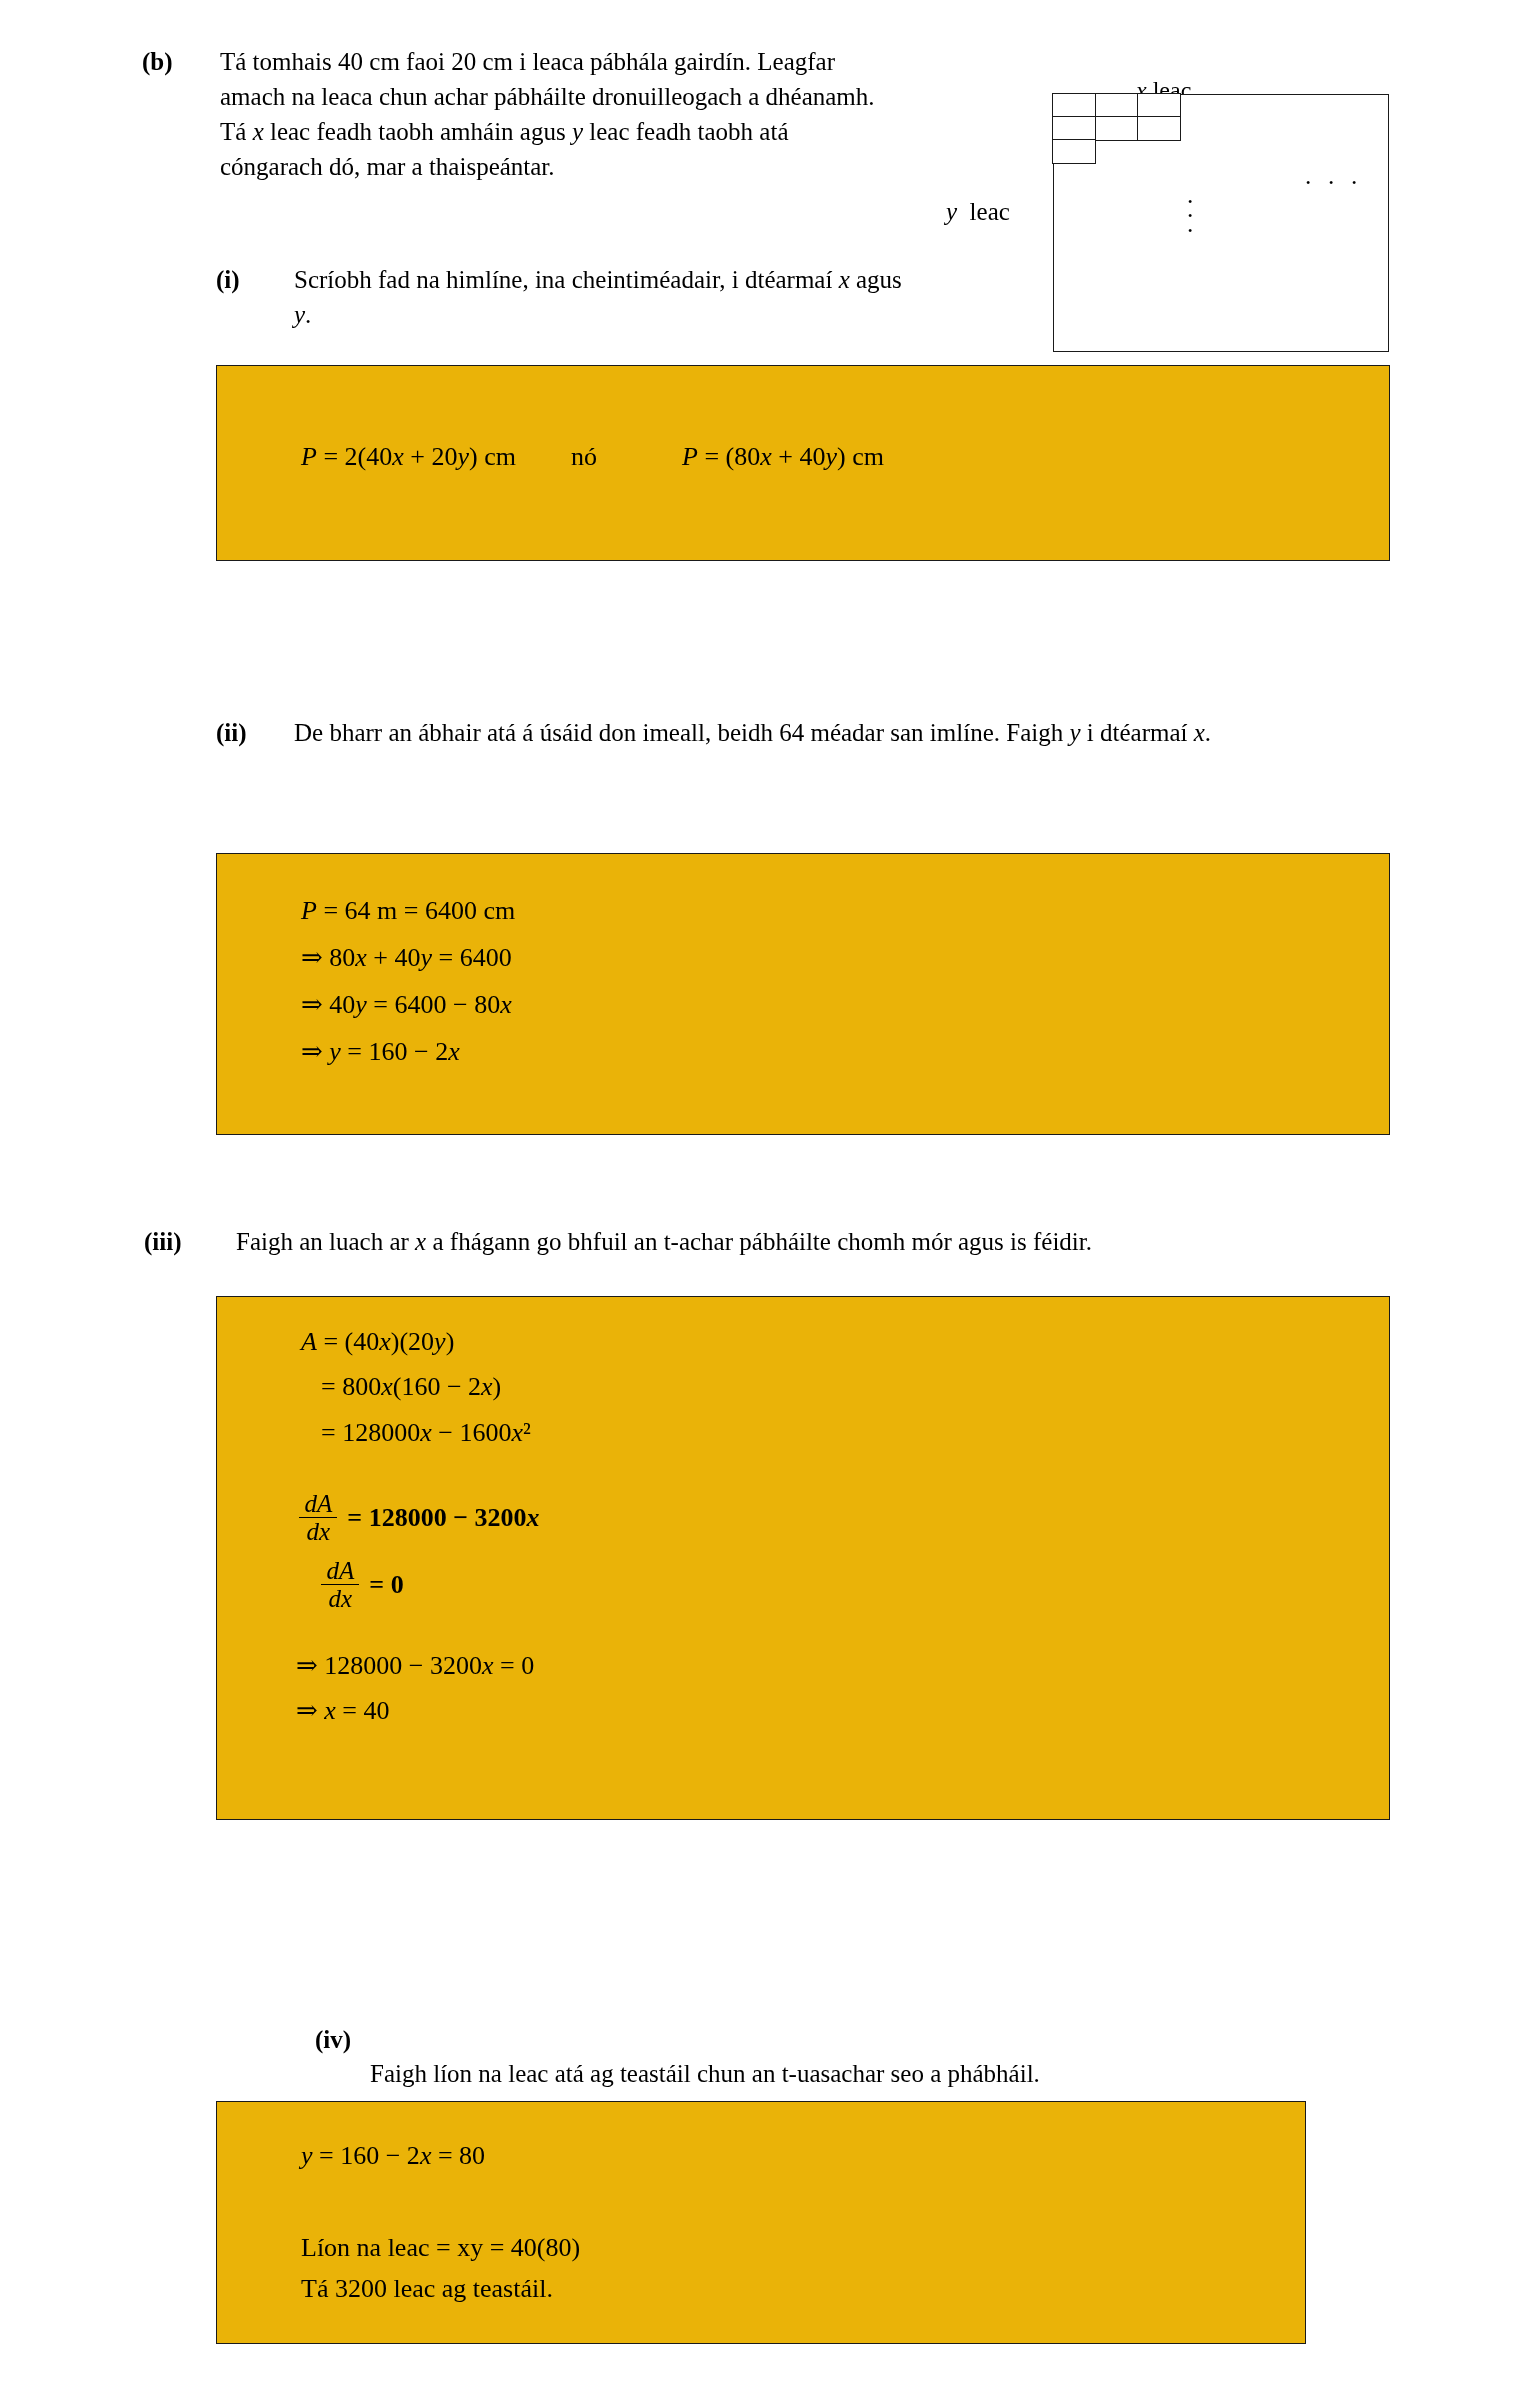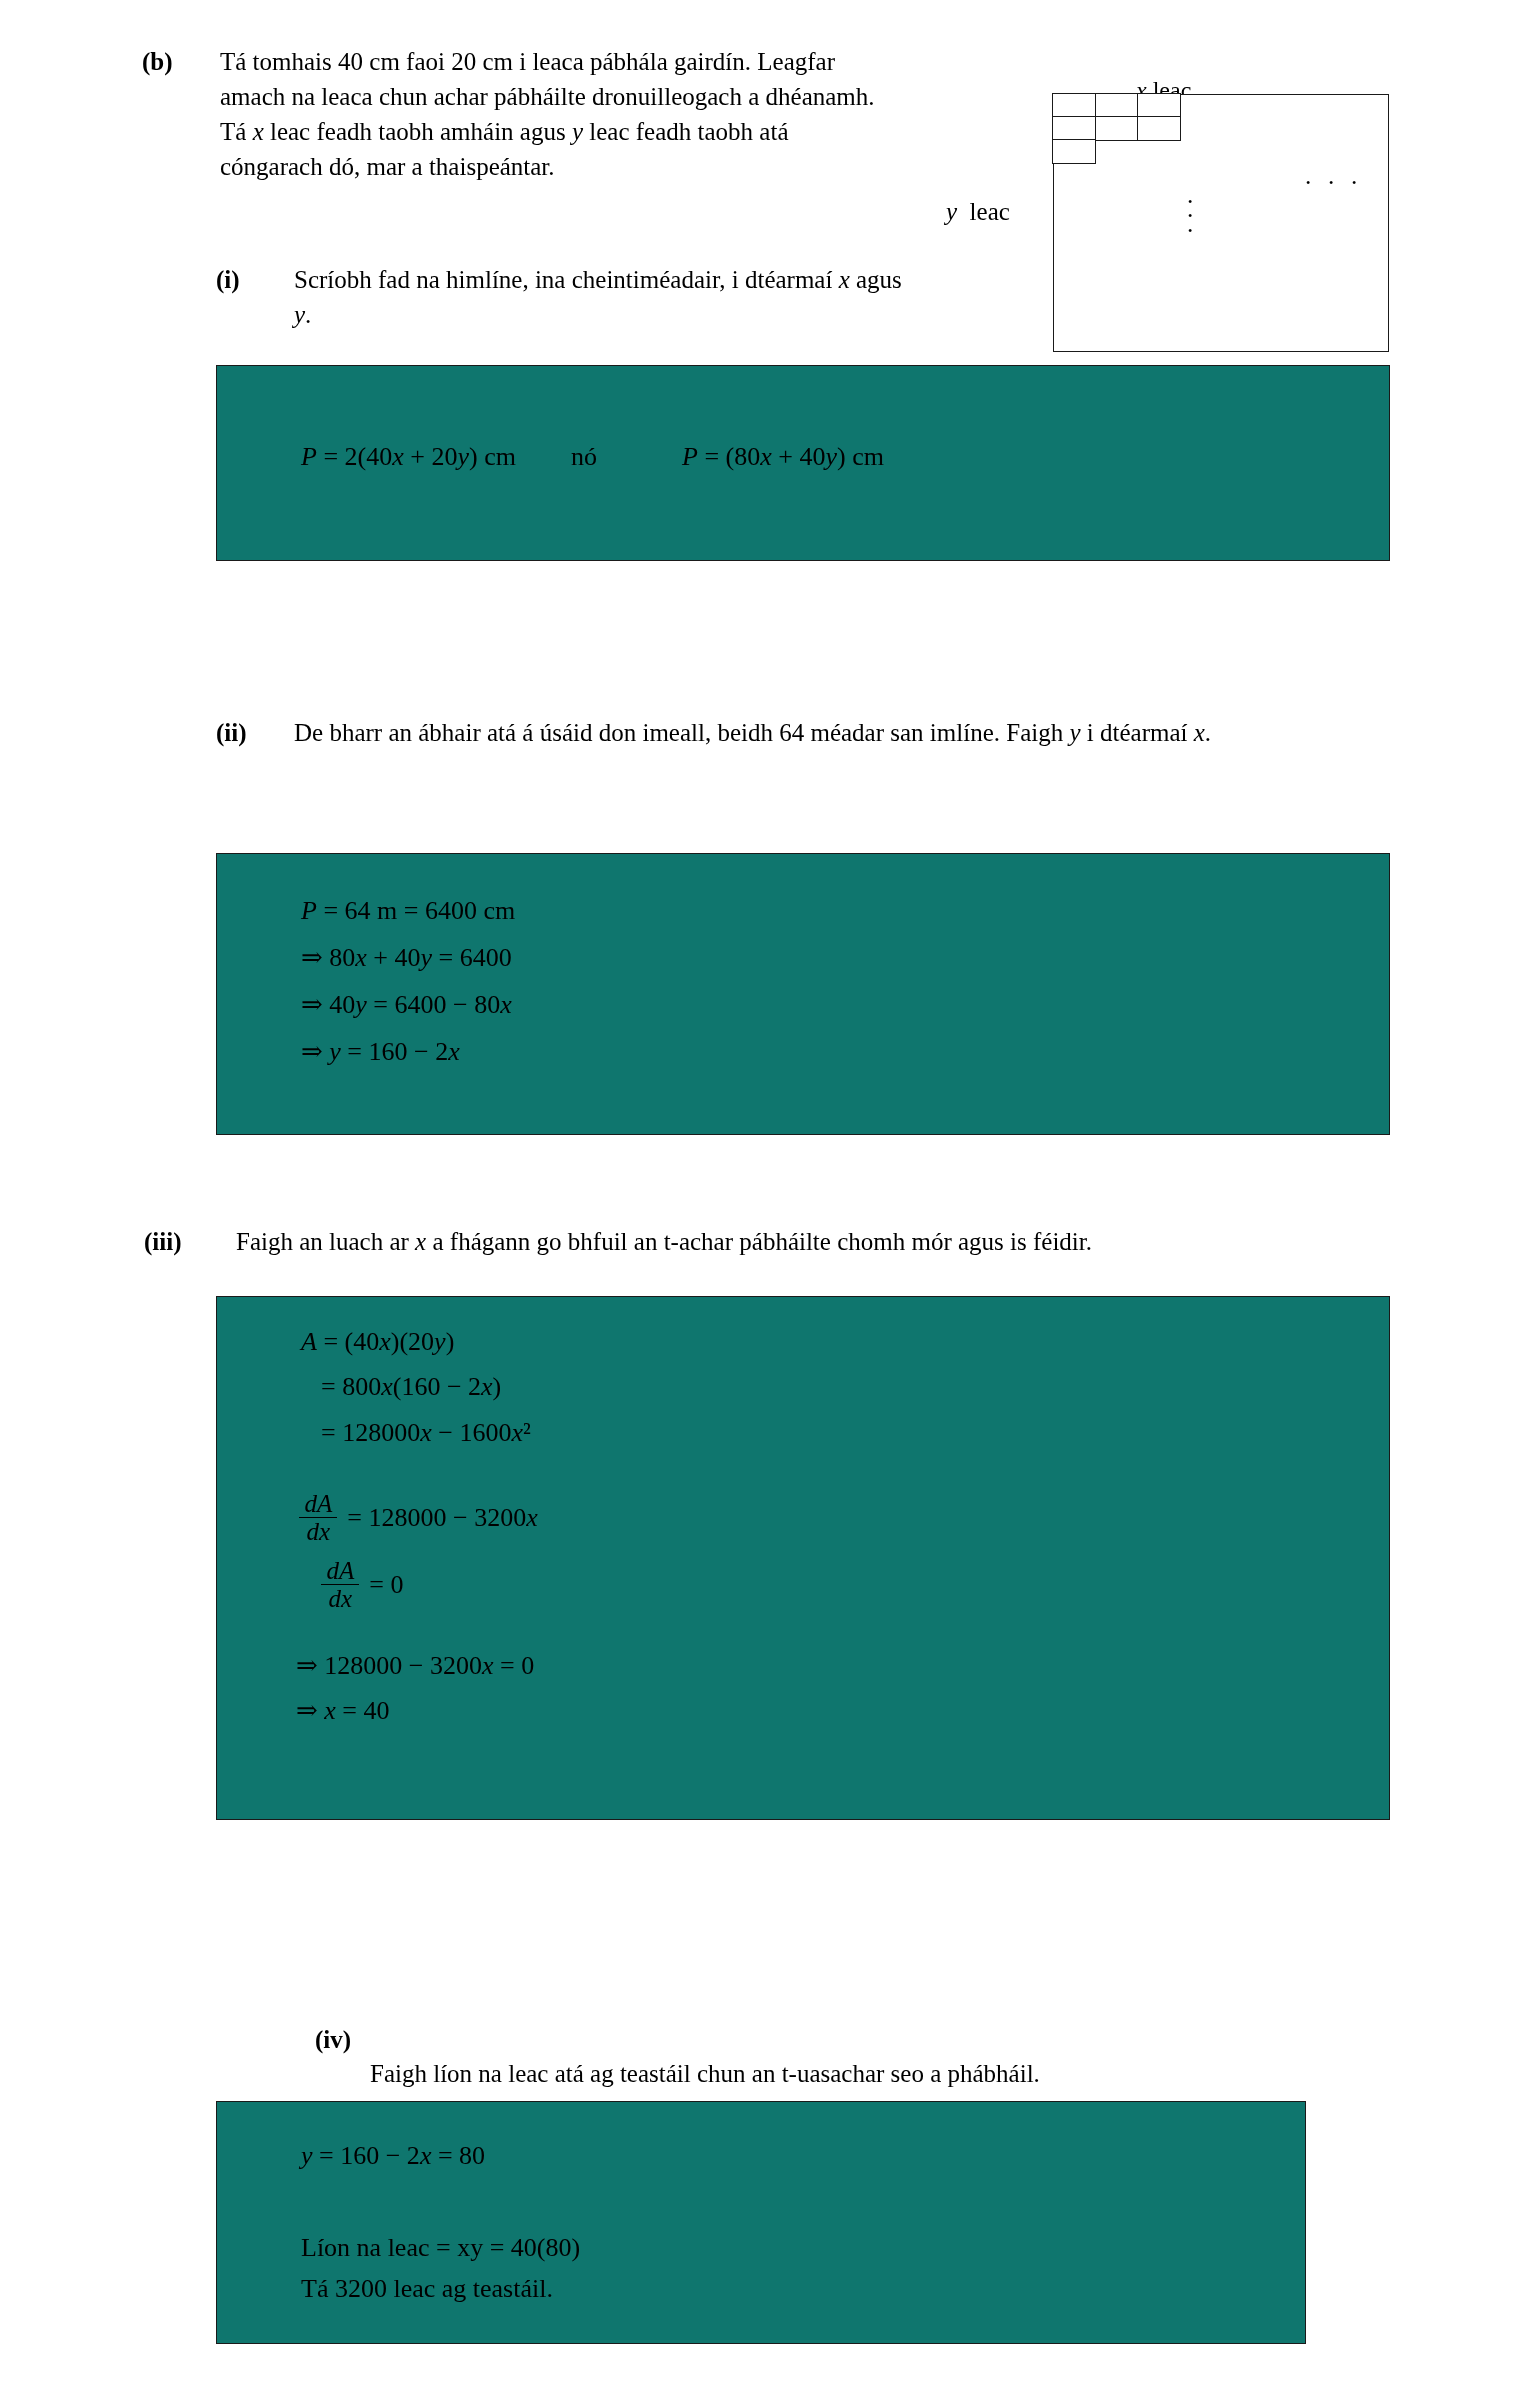--- a/index.html
+++ b/index.html
@@ -44,21 +44,21 @@
   #roman-iii-text    { position: absolute; left: 236px;  top: 1224px; width: 1123px; }
 
   
   #roman-iv-label    { position: absolute; left: 287px;  top: 2027px; margin-left: 28px; }
   #roman-iv-text     { position: absolute; left: 370px;  top: 2022px; width: 954px; margin-top: 34px; }
 
   
   .answer-box {
     position: absolute;
     border: 1.7px solid #1a1a1a;
-    background: #0f766e;
+    background: #eab308;
     box-sizing: border-box;
     padding-left: 34px;
   }
   #answer-box-i   { left: 216px; top: 365px;  width: 1174px; height: 196px; }
   #answer-box-ii  { left: 216px; top: 853px; width: 1174px; height: 282px; }
   #answer-box-iii { left: 216px; top: 1296px; width: 1174px; height: 524px; }
   #answer-box-iv  { left: 216px; top: 2101px; width: 1090px; height: 243px; }
 
   
   #eq-i-row {
@@ -87,21 +87,21 @@
     vertical-align: middle;
     text-align: center;
     font-size: 25px;
     line-height: 1.08;
     margin: 0 3.4px;
   }
   .frac .num { display: block; padding: 0 5px; }
   .frac .den { display: block; padding: 0 5px; border-top: 1.4px solid #000; }
 
   .deriv-row { display: flex; align-items: center; margin-bottom: 12px; }
-  .deriv-row .rhs { margin-left: 6.8px; }
+  .deriv-row .rhs { margin-left: 6.8px; font-weight: bold; }
   .deriv-row.shift { padding-left: 22px; }
 
   
   #eq-iv-first { position: absolute; left: 84px; top: 41px; }
   #eq-iv-rest  { position: absolute; left: 84px; top: 133px; }
   #eq-iv-rest .mathline { margin-bottom: 15px; }
 
   
   #diagram { position: absolute; left: 946px; top: 25px; width: 473px; height: 338px; }
   #diagram-rect {

